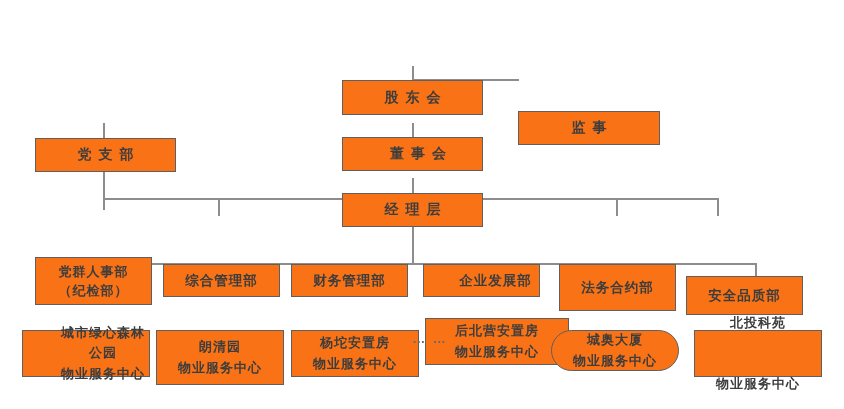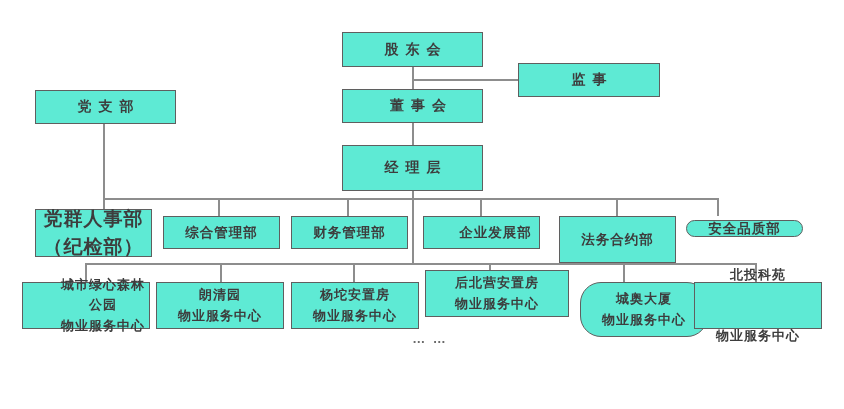--- a/index.html
+++ b/index.html
@@ -8,32 +8,33 @@
     width: 844px;
     height: 409px;
     background: #ffffff;
     font-family: "Liberation Sans", sans-serif;
     overflow: hidden;
   }
   .box {
     position: absolute;
     box-sizing: border-box;
     border: 1.5px solid #5f5f5f;
-    background: #5eead4;
+    background: #f97316;
     display: flex;
     flex-direction: column;
     align-items: center;
     justify-content: center;
     text-align: center;
     font-weight: bold;
     color: #3d3d3d;
+    margin-top: 48px;
   }
   .lv1 { font-size: 14px; letter-spacing: 7px; padding-left: 7px; }
   .dept { font-size: 13.5px; letter-spacing: 1px; }
-  .dept2 { font-size: 19px; letter-spacing: 1px; line-height: 1.5; }
+  .dept2 { font-size: 13px; letter-spacing: 1px; line-height: 1.5; }
   .center { font-size: 13px; letter-spacing: 1px; line-height: 1.55; }
   .line {
     position: absolute;
     background: #8d8d8d;
   }
   .h { height: 1.5px; }
   .v { width: 1.5px; }
   .ellipsis {
     position: absolute;
     left: 400px;
@@ -75,61 +76,61 @@
   </div>
   <div class="box lv1" style="left:518px; top:63px; width:142px; height:34px;">
     <span>监事</span>
   </div>
   <div class="box lv1" style="left:35px; top:90px; width:141px; height:34px;">
     <span>党支部</span>
   </div>
   <div class="box lv1" style="left:342px; top:89px; width:141px; height:34px;padding-left:18px;">
     <span>董事会</span>
   </div>
-  <div class="box lv1" style="left:342px; top:145px; width:141px; height:46px;">
+  <div class="box lv1" style="left:342px; top:145px; width:141px; height:34px;">
     <span>经理层</span>
   </div>
 
   <div class="box dept2" style="left:35px; top:209px; width:117px; height:48px;">
     <span>党群人事部</span>
     <span>（纪检部）</span>
   </div>
   <div class="box dept" style="left:163px; top:216px; width:117px; height:33px;text-align:right;">
     <span>综合管理部</span>
   </div>
   <div class="box dept" style="left:291px; top:216px; width:117px; height:33px;">
     <span>财务管理部</span>
   </div>
   <div class="box dept" style="left:423px; top:216px; width:117px; height:33px;padding-left:28px;">
     <span>企业发展部</span>
   </div>
   <div class="box dept" style="left:559px; top:216px; width:117px; height:47px;">
     <span>法务合约部</span>
   </div>
-  <div class="box dept" style="left:686px; top:220px; width:117px; height:17px;border-radius:16px;">
+  <div class="box dept" style="left:686px; top:228px; width:117px; height:39px;">
     <span>安全品质部</span>
   </div>
 
   <div class="box center" style="left:22px; top:282px; width:128px; height:47px;padding-left:34px;">
     <span>城市绿心森林公园</span>
     <span>物业服务中心</span>
   </div>
-  <div class="box center" style="left:156px; top:282px; width:128px; height:47px;">
+  <div class="box center" style="left:156px; top:282px; width:128px; height:55px;">
     <span>朗清园</span>
     <span>物业服务中心</span>
   </div>
   <div class="box center" style="left:291px; top:282px; width:128px; height:47px;">
     <span>杨坨安置房</span>
     <span>物业服务中心</span>
   </div>
   <div class="box center" style="left:425px; top:270px; width:144px; height:47px;">
     <span>后北营安置房</span>
     <span>物业服务中心</span>
   </div>
-  <div class="box center" style="left:580px; top:282px; width:128px; height:55px;border-radius:21px;">
+  <div class="box center" style="left:551px; top:282px; width:128px; height:41px;border-radius:21px;">
     <span>城奥大厦</span>
     <span>物业服务中心</span>
   </div>
   <div class="box center" style="left:694px; top:282px; width:128px; height:47px;gap:41px;">
     <span>北投科苑</span>
     <span>物业服务中心</span>
   </div>
 
   <div class="ellipsis">… …</div>
 

